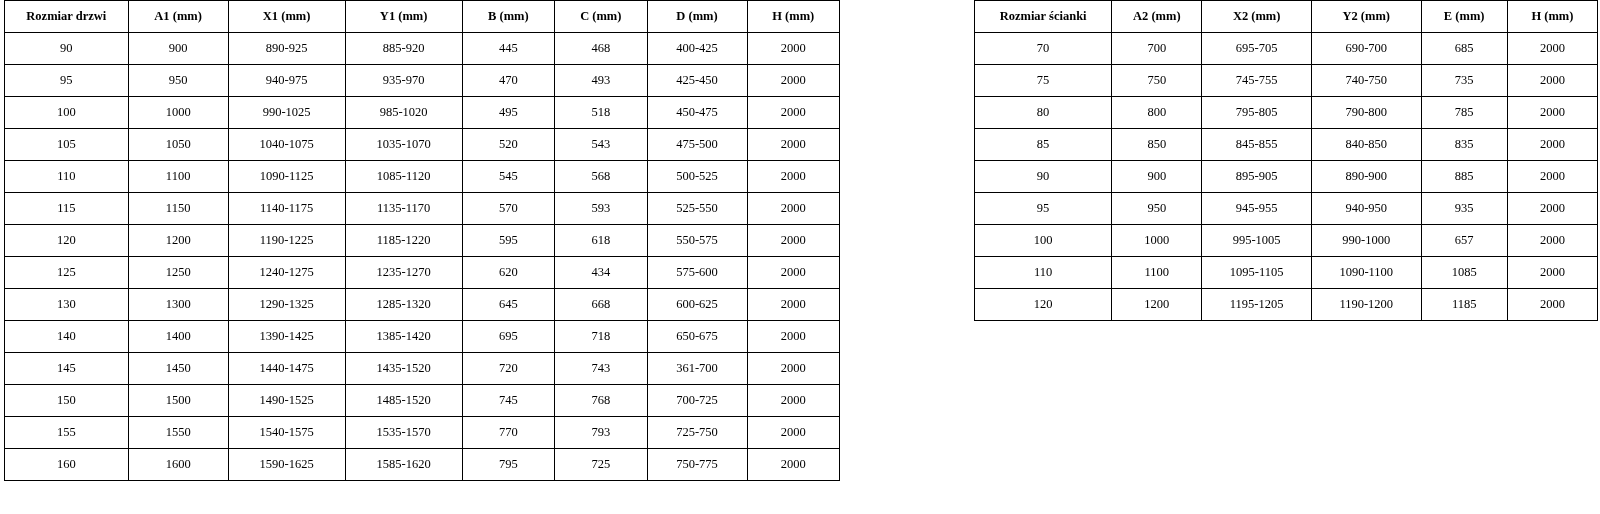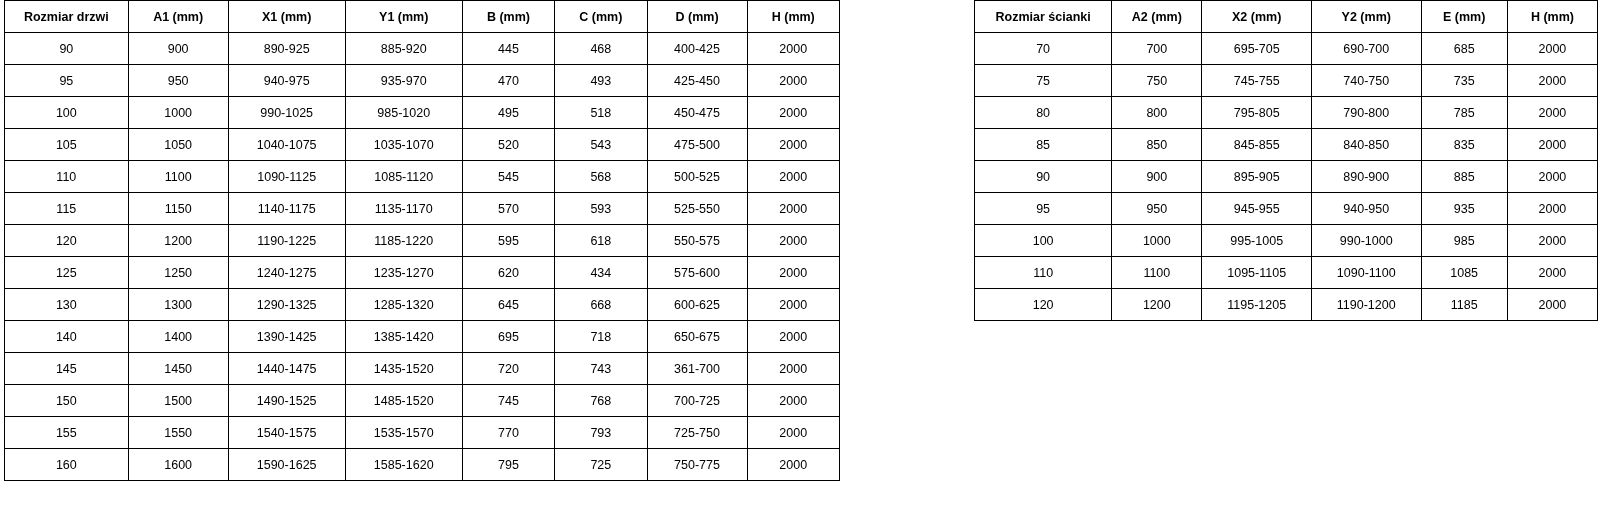--- a/index.html
+++ b/index.html
@@ -23,20 +23,21 @@
     position: absolute;
     top: 0;
   }
   #doors-wrap { left: 4px; width: 836px; }
   #walls-wrap { left: 974px; width: 624px; }
 
   table.data {
     border-collapse: collapse;
     table-layout: fixed;
     font-size: 12.5px;
+    font-family: Liberation Serif, serif;
   }
   table.data td, table.data th {
     border: 1px solid #000000;
     text-align: center;
     vertical-align: middle;
     padding: 0;
     font-weight: normal;
   }
   table.data thead th {
     font-weight: bold;
@@ -306,21 +307,21 @@
           <td>945-955</td>
           <td>940-950</td>
           <td>935</td>
           <td>2000</td>
         </tr>
         <tr>
           <td>100</td>
           <td>1000</td>
           <td>995-1005</td>
           <td>990-1000</td>
-          <td>985</td>
+          <td>657</td>
           <td>2000</td>
         </tr>
         <tr>
           <td>110</td>
           <td>1100</td>
           <td>1095-1105</td>
           <td>1090-1100</td>
           <td>1085</td>
           <td>2000</td>
         </tr>

